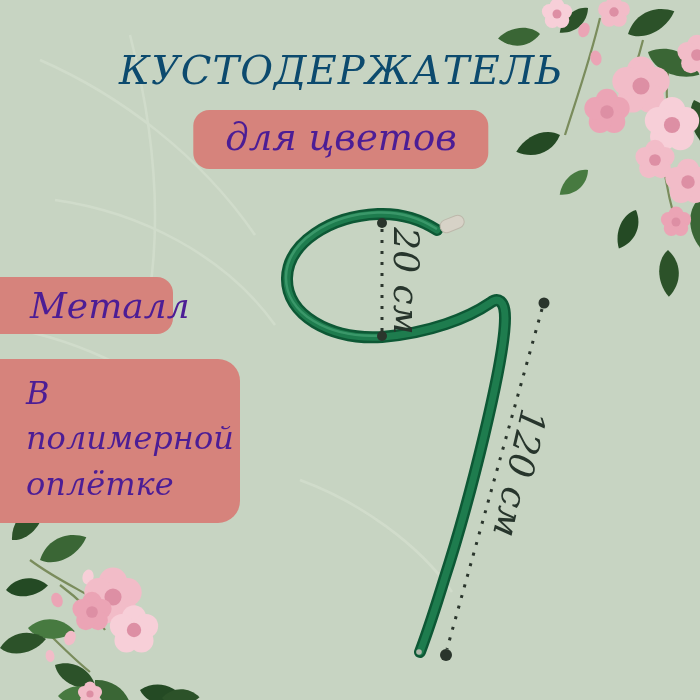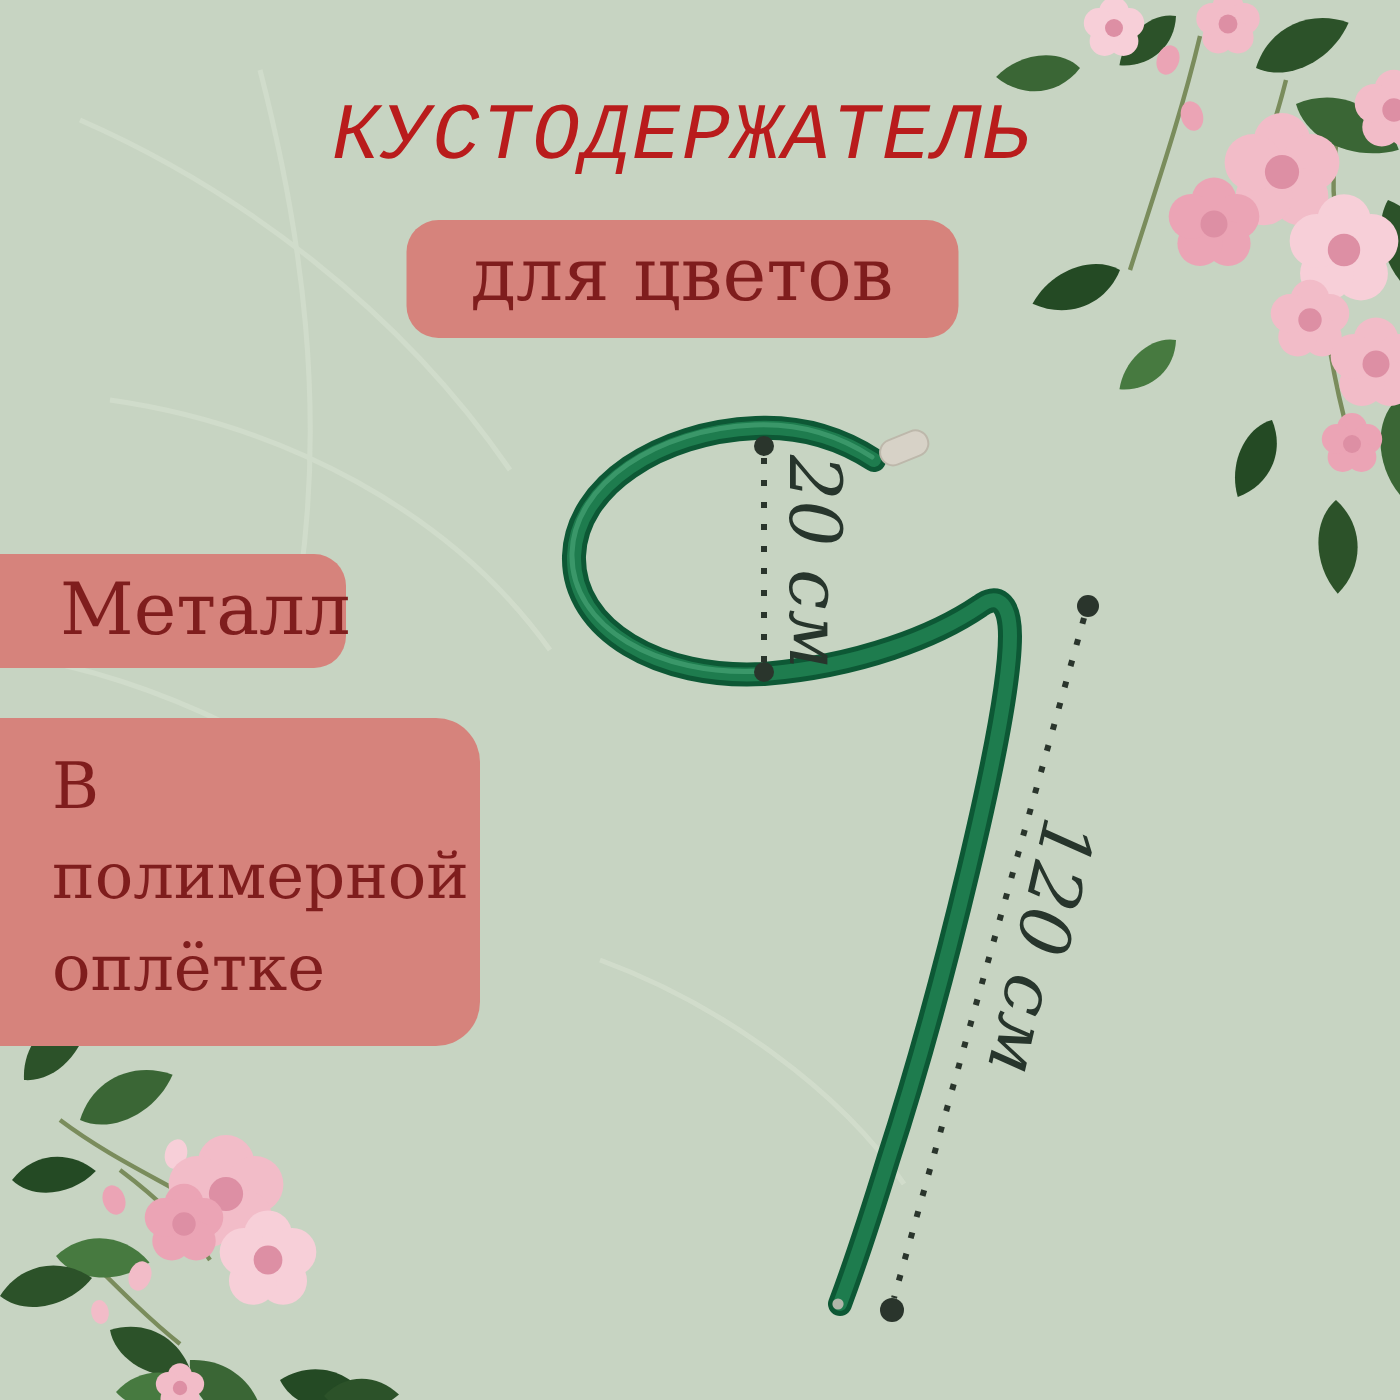--- a/index.html
+++ b/index.html
@@ -5,25 +5,25 @@
   html,body { margin:0; padding:0; background:#eee; }
   .stage {
     position:relative; width:700px; height:700px; overflow:hidden;
     background:#c7d4c2;
     font-family:"DejaVu Serif", serif;
   }
   .stage svg.layer { position:absolute; left:0; top:0; }
   .page-title {
     position:absolute; top:50px; left:341px; transform:translateX(-50%);
     font-style:italic; font-weight:normal; font-size:40px; line-height:1;
-    letter-spacing:1px; color:#b91c1c; white-space:nowrap; margin:0;font-family:Liberation Mono, monospace;
+    letter-spacing:1px; color:#0c4a6e; white-space:nowrap; margin:0;
   }
   .badge {
-    position:absolute; background:#d6837c; color:#7f1d1d;
-    box-sizing:border-box;
+    position:absolute; background:#d6837c; color:#4c1d95;
+    font-style:italic; box-sizing:border-box;
   }
   .badge-subtitle {
     top:110px; left:341px; transform:translateX(-50%);
     font-size:37px; line-height:1; padding:9px 32px 13px;
     border-radius:16px; white-space:nowrap;
   }
   .badge-material {
     top:277px; left:0; width:173px; height:57px;
     border-radius:0 16px 16px 0; font-size:36px;
     display:flex; align-items:center; padding-left:30px;

